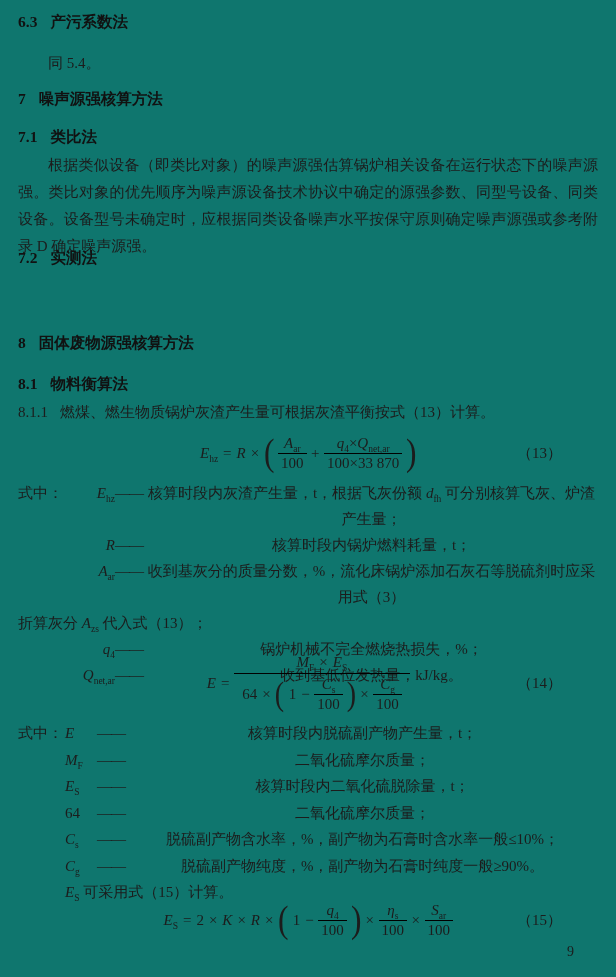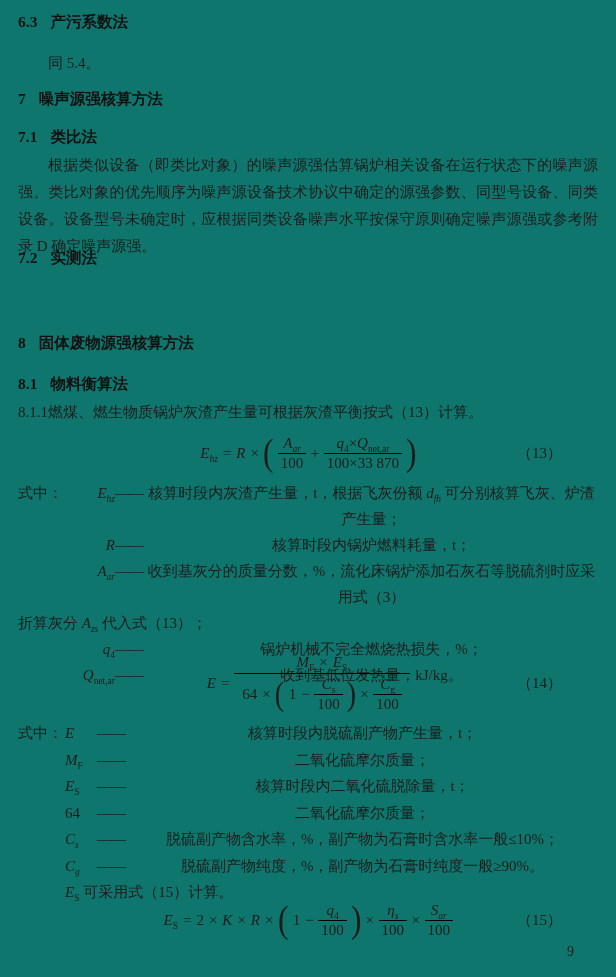--- a/index.html
+++ b/index.html
@@ -15,26 +15,26 @@
   
   .h-sec {
     font-family:"Liberation Sans","DejaVu Sans",sans-serif;
     font-weight:700; font-size:15.5px; line-height:20px; color:#111;
   }
   .h-sec .num { margin-right:13px; font-family:"Liberation Serif","DejaVu Serif",serif; font-weight:700; }
 
   
   .para { line-height:27px; text-align:justify; text-indent:2em; }
   .para-plain { line-height:27px; }
-  .pnum { }
+  .pnum { margin-right:12px; }
 
   
   .v { font-style:italic; font-family:"Liberation Serif","DejaVu Serif",serif; }
   sub { font-size:9.5px; line-height:0; }
-  sub.si { font-style:italic; }
+  sub.si { }
 
   
   .eq { position:absolute; left:18px; width:580px; display:flex; align-items:center; justify-content:center; }
   .eq .lab { position:absolute; right:36px; top:50%; transform:translateY(-50%); }
   .tok { margin:0 2.5px; white-space:nowrap; }
   .frac { display:inline-flex; flex-direction:column; align-items:center; margin:0 2px; line-height:1.12; }
   .frac .fn { padding:0 3px 1px; white-space:nowrap; }
   .frac .fd { border-top:1.2px solid #000; padding:1px 3px 0; white-space:nowrap; }
   .bigp { font-size:37px; font-weight:400; line-height:0.85; margin:0 1px; display:inline-block; transform:scaleX(.85); }
   .bigfrac { display:inline-flex; flex-direction:column; align-items:center; margin:0 2px; }

